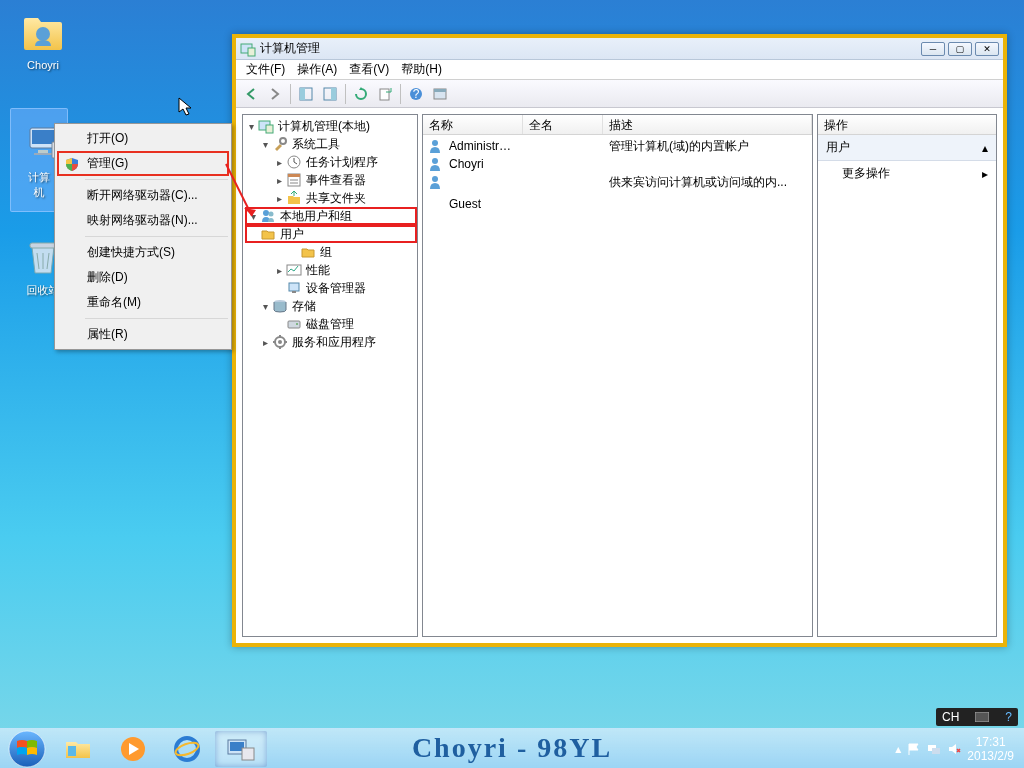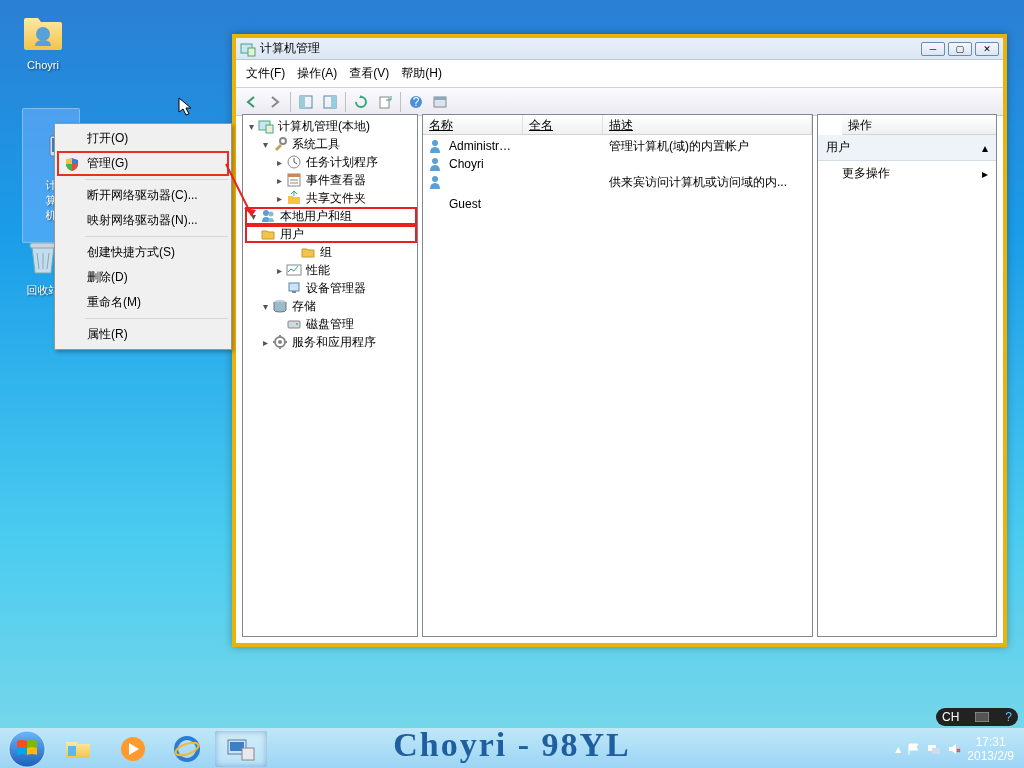--- a/index.html
+++ b/index.html
@@ -23,21 +23,21 @@
 
 
 .red-arrow { position: absolute; z-index: 60; }
 
 
 .window { position: absolute; left: 232px; top: 34px; width: 775px; height: 613px; background: #fff; border: 4px solid #eab308; box-shadow: 0 0 8px rgba(0,0,0,0.3); }
 .window-titlebar { height: 22px; background: linear-gradient(180deg,#e8f0fa,#dce6f4); display: flex; align-items: center; padding: 0 4px; border-bottom: 1px solid #b8c7d9; }
 .window-titlebar .app-icon { width: 16px; height: 16px; margin-right: 4px; }
 .window-titlebar .title { flex: 1; color: #000; }
 .window-titlebar .winbtn { width: 24px; height: 14px; margin-left: 3px; border: 1px solid #6b8aaf; background: linear-gradient(#f4f8ff,#dbe6f0); display: flex; align-items: center; justify-content: center; font-size: 9px; cursor: default; border-radius: 2px; }
-.menubar { height: 28px; background: #fff; border-bottom: 1px solid #d0d0d0; display: flex; align-items: center; padding: 0 4px; }
+.menubar { height: 20px; background: #fff; border-bottom: 1px solid #d0d0d0; display: flex; align-items: center; padding: 0 4px; }
 .menubar .mitem { padding: 2px 6px; cursor: default; }
 .toolbar { height: 28px; background: linear-gradient(#fafaff,#eaeaf0); border-bottom: 1px solid #c8c8d0; display: flex; align-items: center; padding: 0 4px; gap: 2px; }
 .toolbar .tbtn { width: 22px; height: 22px; display: flex; align-items: center; justify-content: center; border: 1px solid transparent; }
 .toolbar .sep { width: 1px; height: 20px; background: #c0c0c0; margin: 0 2px; }
 .window-body { position: absolute; left: 6px; top: 76px; right: 6px; bottom: 6px; display: flex; gap: 4px; }
 .pane { background: #fff; border: 1px solid #828790; }
 .tree-pane { width: 176px; overflow: auto; padding: 2px 0; }
 .list-pane { flex: 1; }
 .action-pane { width: 180px; }
 
@@ -46,40 +46,40 @@
 .tree-row { display: flex; align-items: center; height: 18px; padding-left: 0; cursor: default; white-space: nowrap; position: relative; }
 .tree-row .exp { width: 13px; text-align: center; color: #555; font-size: 10px; cursor: default; }
 .tree-row .ticon { width: 16px; height: 16px; margin-right: 2px; flex-shrink: 0; }
 .tree-row.boxed { border: 2px solid #e82020; padding: 0; }
 .tree-row .tlabel { padding: 0 2px; }
 .indent-1 { padding-left: 14px; }
 .indent-2 { padding-left: 28px; }
 .indent-3 { padding-left: 42px; }
 
 
-.list-header { height: 20px; background: linear-gradient(#fff,#f0f0f0); border-bottom: 1px solid #d4d4d4; display: flex; text-decoration: underline; }
+.list-header { height: 20px; background: linear-gradient(#fff,#f0f0f0); border-bottom: 1px solid #d4d4d4; display: flex; }
 .list-header .col { padding: 2px 6px; border-right: 1px solid #e0e0e0; }
 .list-rows { padding: 2px 0; }
 .list-row { display: flex; align-items: center; height: 18px; cursor: default; }
 .list-row .cell { padding: 0 6px; overflow: hidden; text-overflow: ellipsis; white-space: nowrap; }
 .list-row .ricon { width: 16px; height: 16px; margin-left: 4px; flex-shrink: 0; }
 
 
-.action-header { background: linear-gradient(#fff,#f0f0f0); border-bottom: 1px solid #d4d4d4; padding: 2px 6px; height: 20px; margin-left: 24px; }
+.action-header { background: linear-gradient(#fff,#f0f0f0); border-bottom: 1px solid #d4d4d4; padding: 2px 6px; height: 20px; }
 .action-section { background: #eef3fa; padding: 4px 8px; border-bottom: 1px solid #d4dce8; display: flex; justify-content: space-between; align-items: center; }
 .action-item { padding: 4px 8px 4px 24px; cursor: default; display: flex; justify-content: space-between; align-items: center; gap: 16px; }
 
 
 .taskbar { position: absolute; bottom: 0; left: 0; right: 0; height: 40px; background: linear-gradient(180deg, rgba(230,240,255,0.65), rgba(180,210,255,0.55)); border-top: 1px solid rgba(255,255,255,0.4); display: flex; align-items: center; padding: 0 2px; }
 .start-orb { width: 50px; height: 38px; display: flex; align-items: center; justify-content: center; }
 .task-btn { width: 52px; height: 36px; display: flex; align-items: center; justify-content: center; border-radius: 2px; margin: 0 1px; }
 .task-btn.active { background: rgba(255,255,255,0.3); box-shadow: inset 0 0 6px rgba(50,100,180,0.5); }
-.watermark { position: absolute; left: 50%; transform: translateX(-50%); bottom: 4px; font-family: "Comic Sans MS", cursive; font-size: 34px; color: #1f5fa0; font-weight: bold; letter-spacing: 2px; }
+.watermark { position: absolute; left: 50%; transform: translateX(-50%); bottom: 4px; font-family: "Comic Sans MS", cursive; font-size: 28px; color: #1f5fa0; font-weight: bold; letter-spacing: 2px; }
 .systray { margin-left: auto; display: flex; align-items: center; gap: 6px; color: #fff; padding-right: 8px; }
-.lang-badge { position: absolute; right: 6px; bottom: 42px; background: #222; color: #fff; padding: 2px 6px; font-size: 11px; border-radius: 9px; display: flex; align-items: center; gap: 16px; }
+.lang-badge { position: absolute; right: 6px; bottom: 42px; background: #222; color: #fff; padding: 2px 6px; font-size: 11px; border-radius: 2px; display: flex; align-items: center; gap: 16px; }
 .clock { text-align: center; font-size: 11px; line-height: 14px; color: #fff; }
 
 
 .folder-svg { fill: url(#folderG); }
 </style>
 </head>
 <body>
 
 <svg width="0" height="0" style="position:absolute">
   <defs>
@@ -98,21 +98,21 @@
   <div class="icon-box">
     <svg width="44" height="44" viewBox="0 0 44 44">
         <path class="folder-svg" d="M3 12 L3 38 Q3 40 5 40 L39 40 Q41 40 41 38 L41 14 Q41 12 39 12 L20 12 L17 8 L5 8 Q3 8 3 10 Z"></path>
         <circle cx="22" cy="24" r="7" fill="#5aa0d8"></circle>
         <path d="M14 36 Q14 30 22 30 Q30 30 30 36 Z" fill="#5aa0d8"></path>
       </svg>
   </div>
   <div class="label">Choyri</div>
 </div>
 
-<div class="desktop-icon selected" style="top:108px;left:22px;padding:18px">
+<div class="desktop-icon selected" style="top:108px;left:10px;padding:10px">
   <div class="icon-box">
     <svg width="42" height="42" viewBox="0 0 42 42">
         <rect x="6" y="6" width="26" height="20" rx="2" fill="#cfe3f8" stroke="#5b7a9f"></rect>
         <rect x="8" y="8" width="22" height="14" fill="#3a7fc8"></rect>
         <rect x="14" y="28" width="10" height="3" fill="#bcc"></rect>
         <rect x="10" y="31" width="18" height="2" fill="#9ab"></rect>
         <rect x="28" y="20" width="10" height="16" rx="1" fill="#e0e6ee" stroke="#7a8a9a"></rect>
       </svg>
   </div>
   <div class="label">计算机</div>

